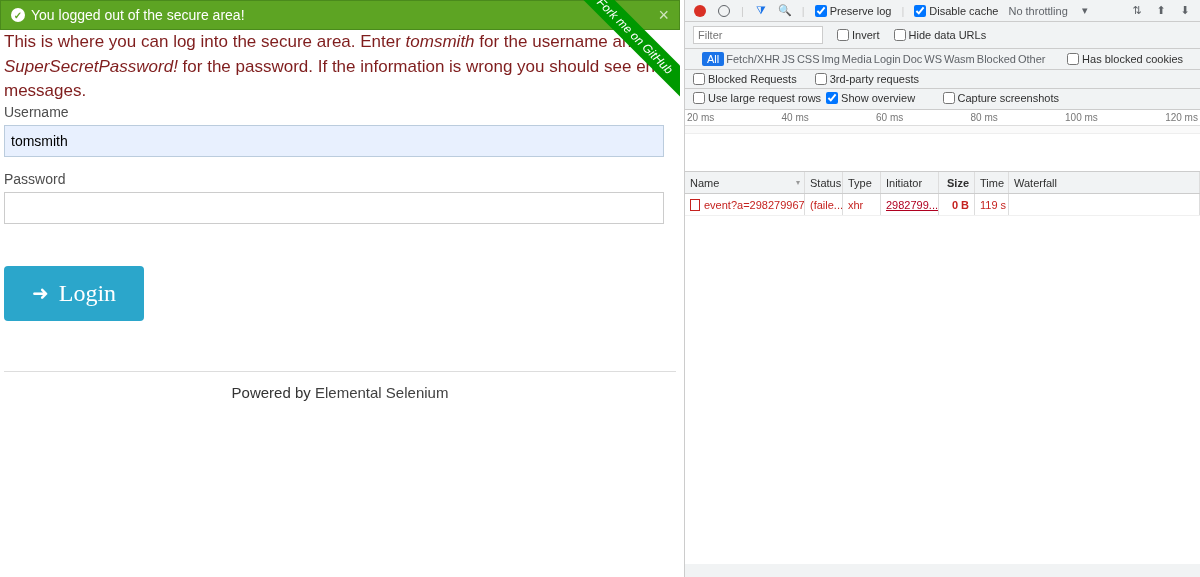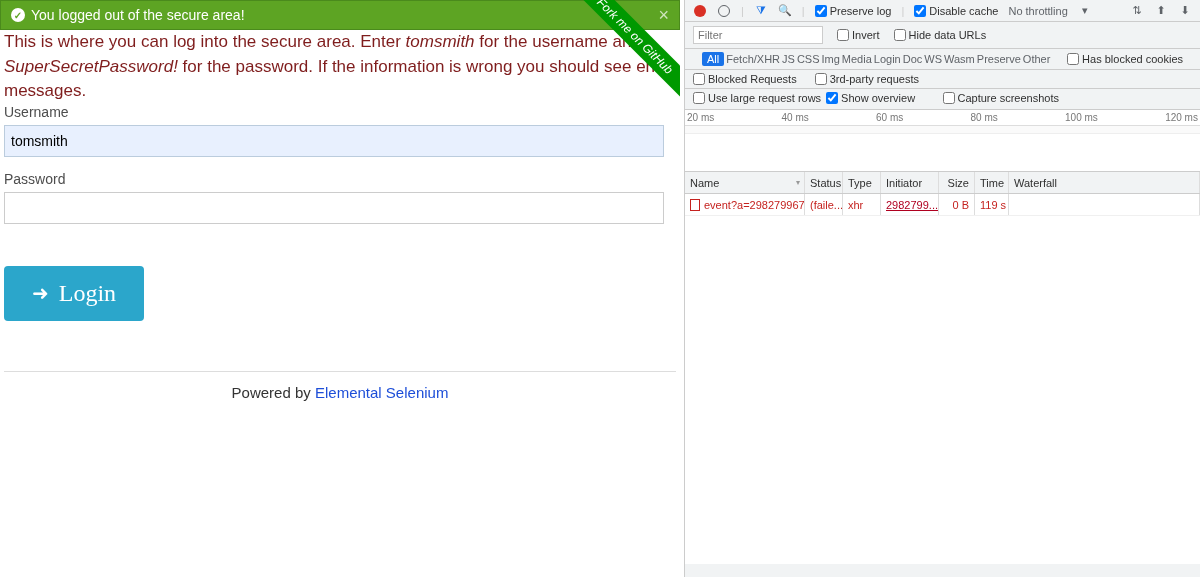--- a/index.html
+++ b/index.html
@@ -121,21 +121,21 @@
   hr {
     border: none;
     border-top: 1px solid #ddd;
     margin: 50px 0 12px 0;
   }
   .footer {
     text-align: center;
     color: #333;
     font-size: 15px;
   }
-  .footer a { color: #1d4ed8; text-decoration: none; text-align: center; }
+  .footer a { color: #404040; text-decoration: none; text-align: center; }
 
   
   .devtools {
     position: absolute;
     left: 684px; top: 0;
     width: 516px;
     height: 577px;
     background: #f1f3f4;
     border-left: 1px solid #ccc;
     font-size: 11px;
@@ -226,21 +226,21 @@
     border-right:1px solid #ddd;
     padding: 3px 5px;
     overflow:hidden; text-overflow:ellipsis; white-space:nowrap;
     height: 100%;
     display:flex; align-items:center;
   }
   .c-name { width:120px; position:relative; }
   .c-status { width:38px; }
   .c-type { width:38px; }
   .c-init { width:58px; }
-  .c-size { width:36px; justify-content:flex-end;}
+  .c-size { width:36px; justify-content:flex-end;font-weight:bold;}
   .c-time { width:34px; }
   .c-waterfall { flex:1; }
   .sort-icon { position:absolute; right:4px; color:#999; font-size:8px;}
   .net-body { background:#fff; height: 370px; }
   .net-row { display:flex; height:22px; font-size:11px; color:#c5221f; border-bottom:1px solid #f0f0f0;}
   .net-row .file-icon {
     width:10px;height:12px;border:1px solid #c5221f;margin-right:4px;flex:none;
   }
   .net-row .c-init { color:#b00020; text-decoration:underline; }
 </style>
@@ -333,21 +333,21 @@
     <span class="pill">All</span>
     <span class="t">Fetch/XHR</span>
     <span class="t">JS</span>
     <span class="t">CSS</span>
     <span class="t">Img</span>
     <span class="t">Media</span>
     <span class="t">Login</span>
     <span class="t">Doc</span>
     <span class="t">WS</span>
     <span class="t">Wasm</span>
-    <span class="t">Preserve</span>
+    <span class="t">Blocked</span>
     <span class="t">Other</span>
     <label class="cbx" style="margin-left:auto">
         <input type="checkbox" style="">
         <span>Has blocked cookies</span>
       </label>
   </div>
 
   <div class="more-row">
     <label class="cbx">
         <input type="checkbox" style="">

